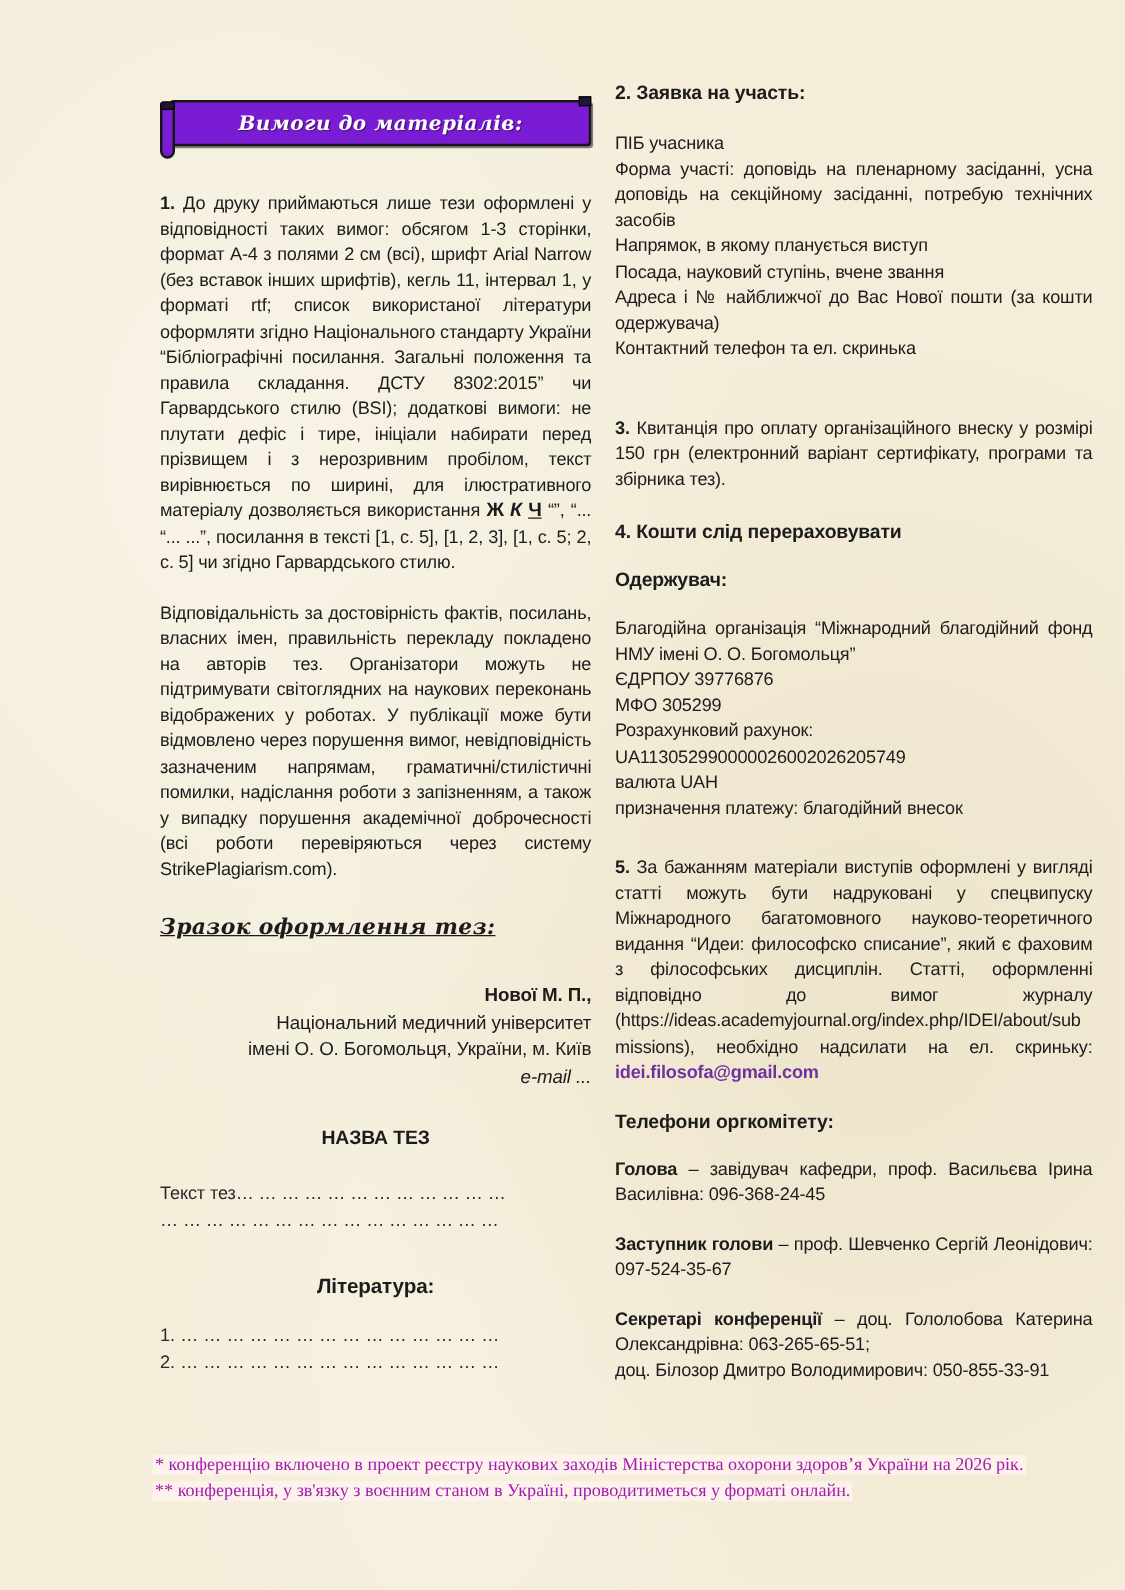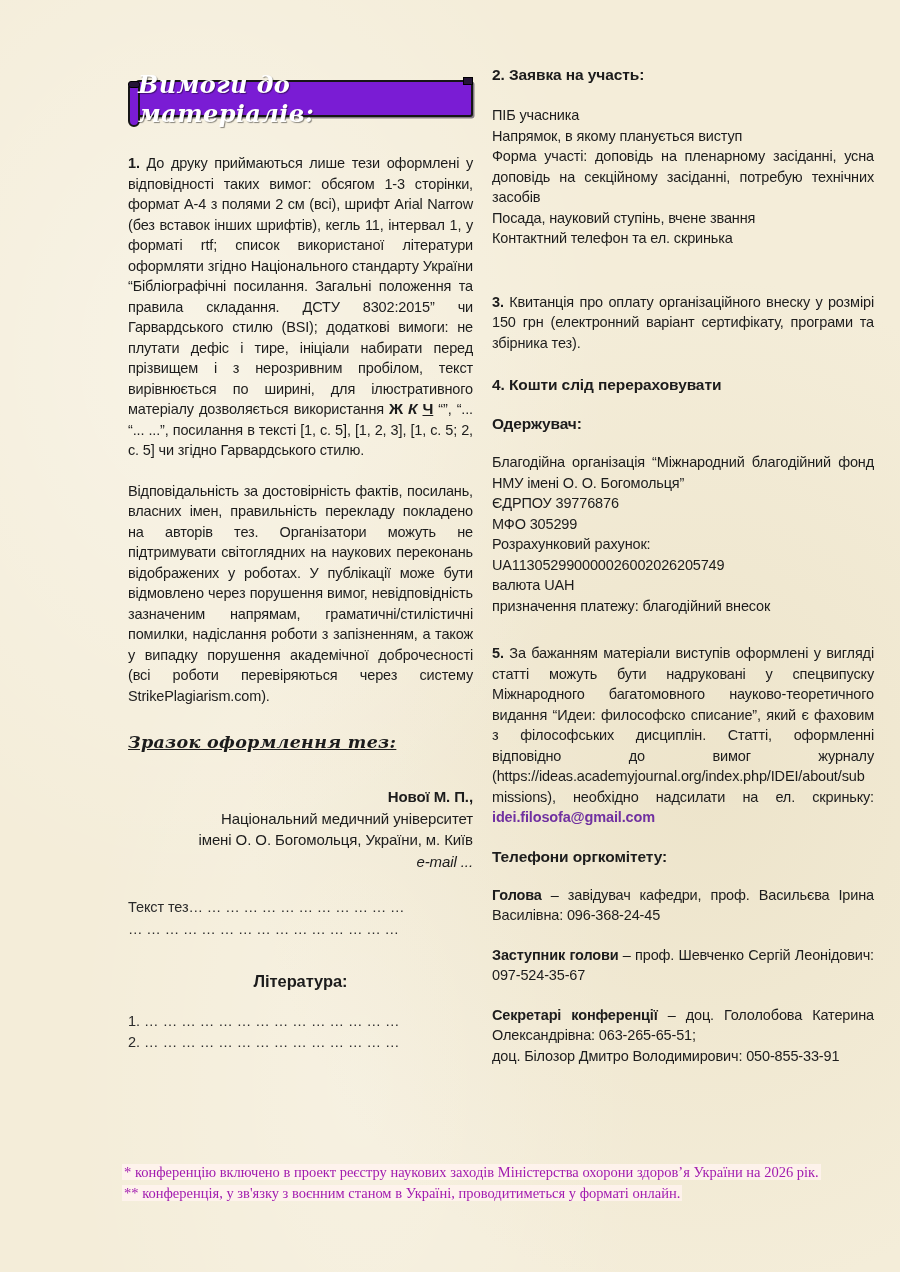--- a/index.html
+++ b/index.html
@@ -31,21 +31,21 @@
   .scroll-tab-cap{
     position:absolute;left:-10px;top:-1px;width:12px;height:7px;
     background:#241436;border:1px solid #000;border-radius:3px;box-sizing:border-box;
   }
   .scroll-notch{
     position:absolute;right:-2px;top:-5px;width:10px;height:8px;
     background:#241436;border:1px solid #000;box-sizing:border-box;
   }
   .banner-text{
     color:#ffffff;font-family:"DejaVu Serif", serif;font-style:italic;font-weight:bold;
-    font-size:24px;letter-spacing:.4px;text-shadow:1px 1px 1px rgba(0,0,0,.45);
+    font-size:16px;letter-spacing:.4px;text-shadow:1px 1px 1px rgba(0,0,0,.45);
     position:relative;z-index:2;
   }
 
   
   .bt{font-size:14.5px;line-height:20.5px;text-align:justify;letter-spacing:-.15px;margin:0;}
   .col-left .first{margin-top:36px;}
   .col-left .para2{margin-top:20px;}
   .zh{font-weight:bold;font-size:15.5px;}
   .sample-head{
     margin:26px 0 0;text-align:left;
@@ -98,20 +98,21 @@
 
   <p class="sample-head">Зразок оформлення тез:</p>
 
   <div class="author-block">
     <div class="author-name">Нової М. П.,</div>
     <div>Національний медичний університет</div>
     <div>імені О. О. Богомольця, України, м. Київ</div>
     <div class="email-line">e-mail ...</div>
   </div>
 
+  <div class="thesis-title">НАЗВА ТЕЗ</div>
 
   <div class="dots">
     <div>Текст тез… … … … … … … … … … … …</div>
     <div>… … … … … … … … … … … … … … …</div>
   </div>
 
   <div class="lit-head">Література:</div>
 
   <div class="lit-items">
     <div>1. … … … … … … … … … … … … … …</div>
@@ -119,23 +120,24 @@
   </div>
 
 </div>
 
 <div class="col-right">
 
   <p class="rh">2. Заявка на участь:</p>
 
   <div class="s2-items">
     <div class="rt">ПІБ учасника</div>
+    <div class="rt">Форма участі: доповідь на пленарному засіданні, усна доповідь на секційному засіданні, потребую технічних засобів</div>
     <div class="rt">Напрямок, в якому планується виступ</div>
-    <div class="rt">Форма участі: доповідь на пленарному засіданні, усна доповідь на секційному засіданні, потребую технічних засобів</div>
     <div class="rt">Посада, науковий ступінь, вчене звання</div>
+    <div class="rt">Адреса і № найближчої до Вас Нової пошти (за кошти одержувача)</div>
     <div class="rt">Контактний телефон та ел. скринька</div>
   </div>
 
   <p class="rt s3"><b>3.</b><span> Квитанція про оплату організаційного внеску у розмірі 150 грн (електронний варіант сертифікату, програми та збірника тез).</span></p>
 
   <p class="rh s4">4. Кошти слід перераховувати</p>
 
   <p class="rh recip-head">Одержувач:</p>
 
   <div class="recip-lines">

